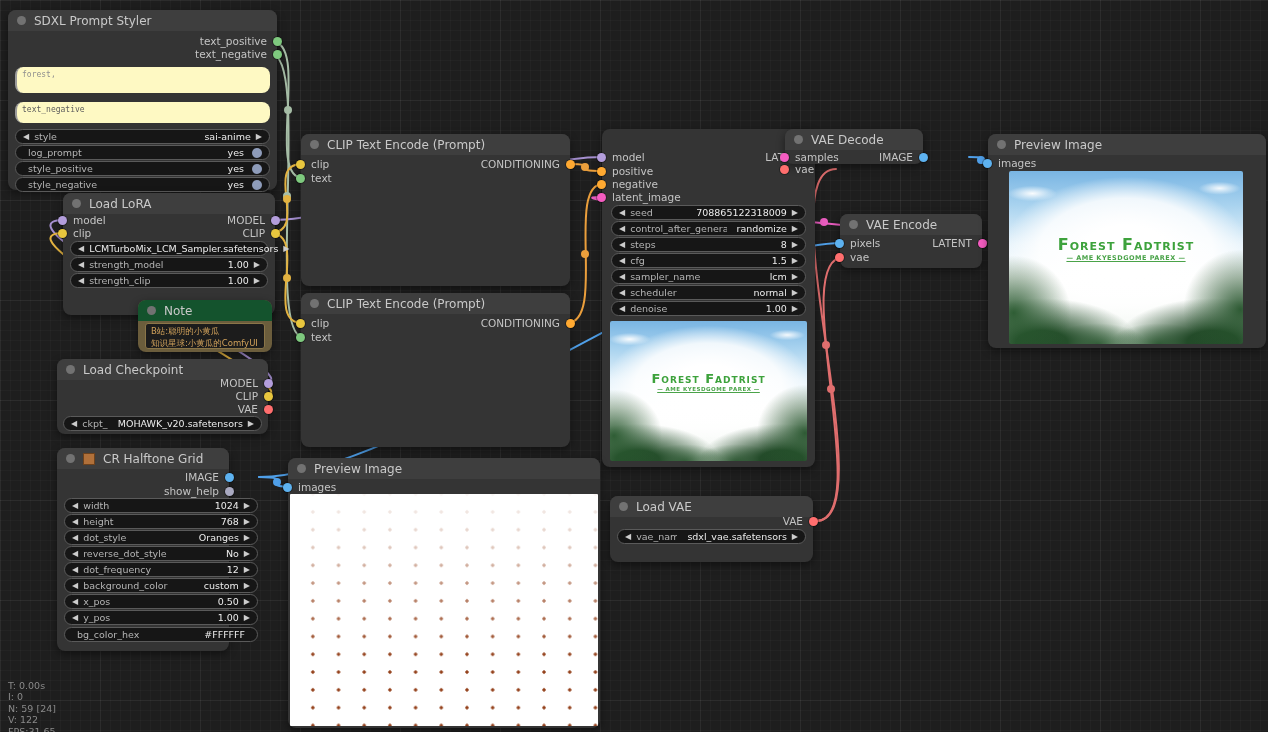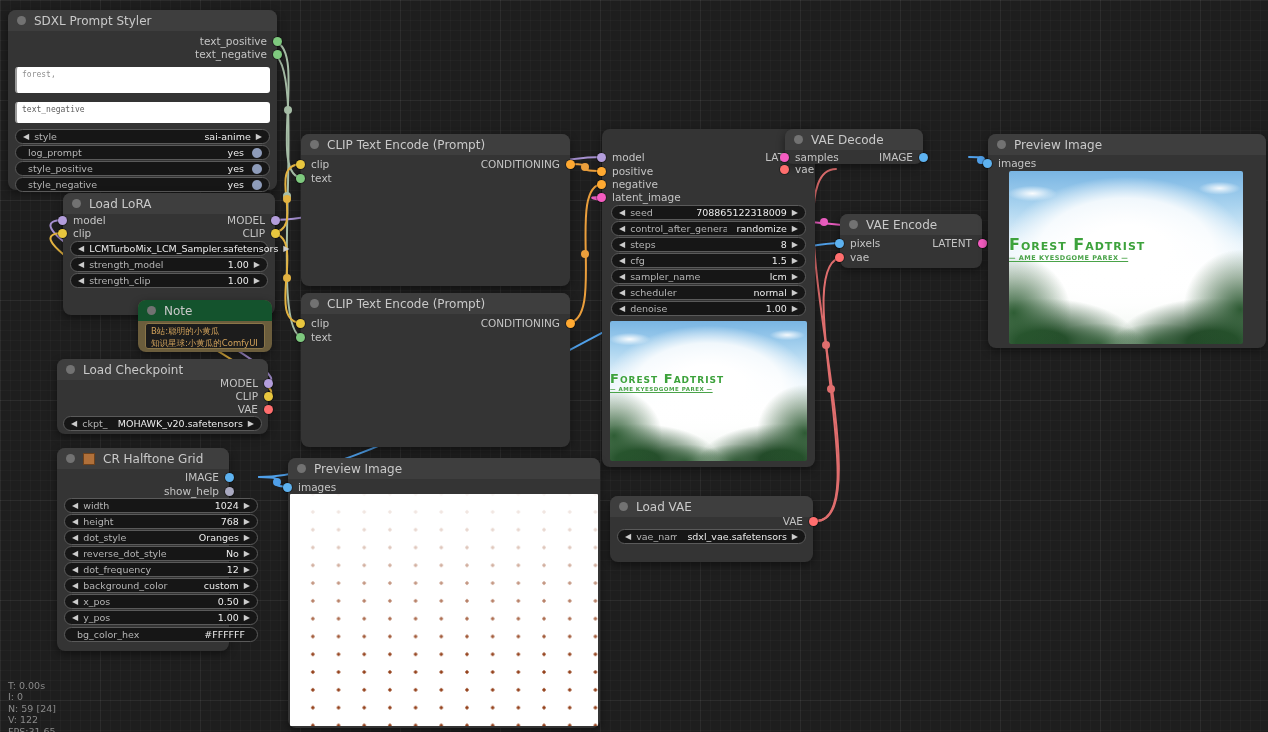--- a/index.html
+++ b/index.html
@@ -31,42 +31,42 @@
   .c-cond{background:#ffa931;} .c-latent{background:#f55cc1;} .c-image{background:#5db2f0;}
   .c-string{background:#7ec97e;} .c-help{background:#a9a9c0;}
   .widget{position:absolute;height:15px;background:#161616;border:1px solid #5a5a5a;
           border-radius:8px;display:flex;align-items:center;font-size:9.5px;color:#b5b5b5;
           padding:0 7px;box-sizing:border-box;}
   .warr{font-size:8px;color:#cccccc;line-height:1;flex:none;}
   .wlabel{margin:0 5px;flex:1;text-align:left;overflow:hidden;white-space:nowrap;}
   .wvalue{margin:0 5px;color:#ececec;white-space:nowrap;}
   .wcenter .wvalue{flex:1;text-align:center;}
   .wtoggle{width:10px;height:10px;border-radius:50%;background:#8e9cba;flex:none;margin-left:3px;}
-  .tarea{position:absolute;background:#ffffff;border-radius:3px;border-left:2px solid #9a9a9a;
+  .tarea{position:absolute;background:#fef9c3;border-radius:8px;border-left:2px solid #9a9a9a;
          color:#8f8f8f;font-family:"DejaVu Sans Mono",monospace;font-size:8px;
          padding:3px 5px;box-sizing:border-box;overflow:hidden;line-height:1.3;}
   .tarea.placeholder{color:#5c5c5c;}
   .node.notecolor{background:#6b5d3c;}
   .node.notecolor .ntitle{background:#14532d;}
   .notetext{position:absolute;background:#1c1c1c;border:1px solid #8a7548;border-radius:3px;
             color:#cfa05a;font-size:8.5px;line-height:1.4;padding:2px 5px;box-sizing:border-box;
             overflow:hidden;white-space:nowrap;}
   .forest{position:absolute;overflow:hidden;border-radius:2px;
     background:
       radial-gradient(ellipse 14% 6% at 10% 13%, rgba(255,255,255,.95), rgba(255,255,255,0) 75%),
       radial-gradient(ellipse 12% 5% at 90% 10%, rgba(255,255,255,.9), rgba(255,255,255,0) 75%),
       radial-gradient(ellipse 34% 46% at 2% 82%, rgba(40,88,46,.95), rgba(40,88,46,0) 72%),
       radial-gradient(ellipse 34% 48% at 99% 80%, rgba(38,84,44,.95), rgba(38,84,44,0) 72%),
       radial-gradient(ellipse 55% 34% at 14% 99%, rgba(34,76,40,.98) 20%, rgba(52,104,58,0) 75%),
       radial-gradient(ellipse 55% 34% at 87% 99%, rgba(32,72,38,.98) 20%, rgba(52,104,58,0) 75%),
       radial-gradient(ellipse 28% 16% at 38% 100%, rgba(46,96,52,.85), rgba(46,96,52,0) 75%),
       radial-gradient(ellipse 28% 16% at 64% 100%, rgba(46,96,52,.85), rgba(46,96,52,0) 75%),
       radial-gradient(ellipse 64% 52% at 50% 46%, #ffffff 28%, rgba(255,255,255,.85) 58%, rgba(255,255,255,0) 82%),
       linear-gradient(180deg,#79b5e3 0%,#a9d3ef 20%,#e6f3fb 42%,#ffffff 62%,#f2f7f2 100%);}
-  .flabel{position:absolute;left:0;right:0;text-align:left;color:#3da23c;font-weight:bold;}
+  .flabel{position:absolute;left:0;right:0;text-align:center;color:#3da23c;font-weight:bold;}
   .flabel .t1{display:block;letter-spacing:1px;font-variant:small-caps;
               text-shadow:0 1px 0 rgba(255,255,255,.65);}
   .flabel .t2{display:block;color:#4aa349;letter-spacing:.5px;font-weight:bold;text-decoration:underline;}
   .halftone{position:absolute;border-radius:1px;
     background:
       linear-gradient(180deg, rgba(255,255,255,.95) 0%, rgba(255,255,255,.72) 22%, rgba(255,255,255,.3) 48%, rgba(255,255,255,0) 72%),
       radial-gradient(circle, #93401a 1.3px, rgba(147,64,26,0) 2.1px),
       #ffffff;
     background-size:auto,25.7px 17.8px,auto;
     background-position:0 0,10px 9px,0 0;}

